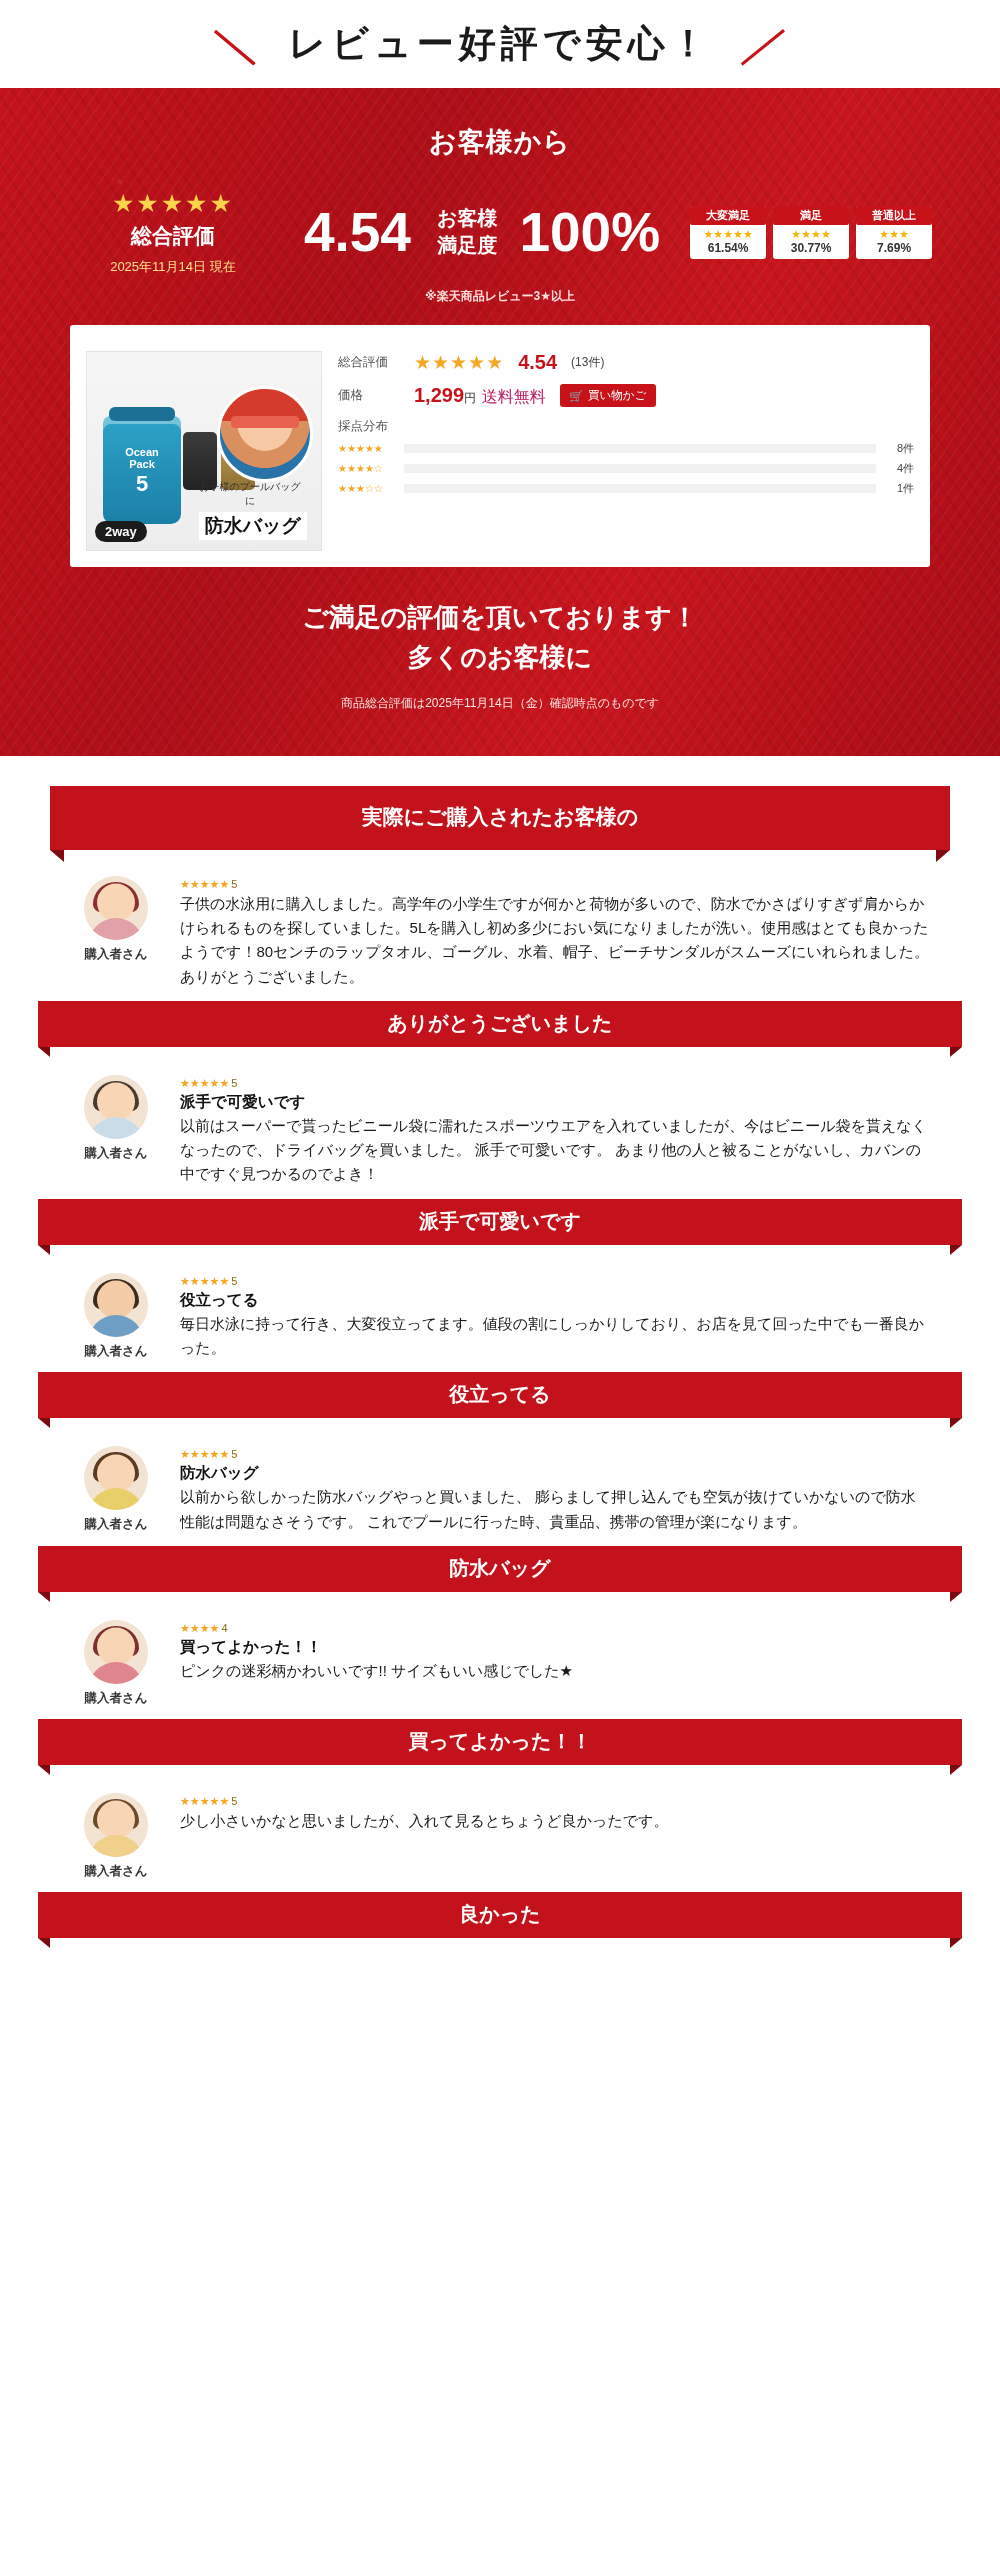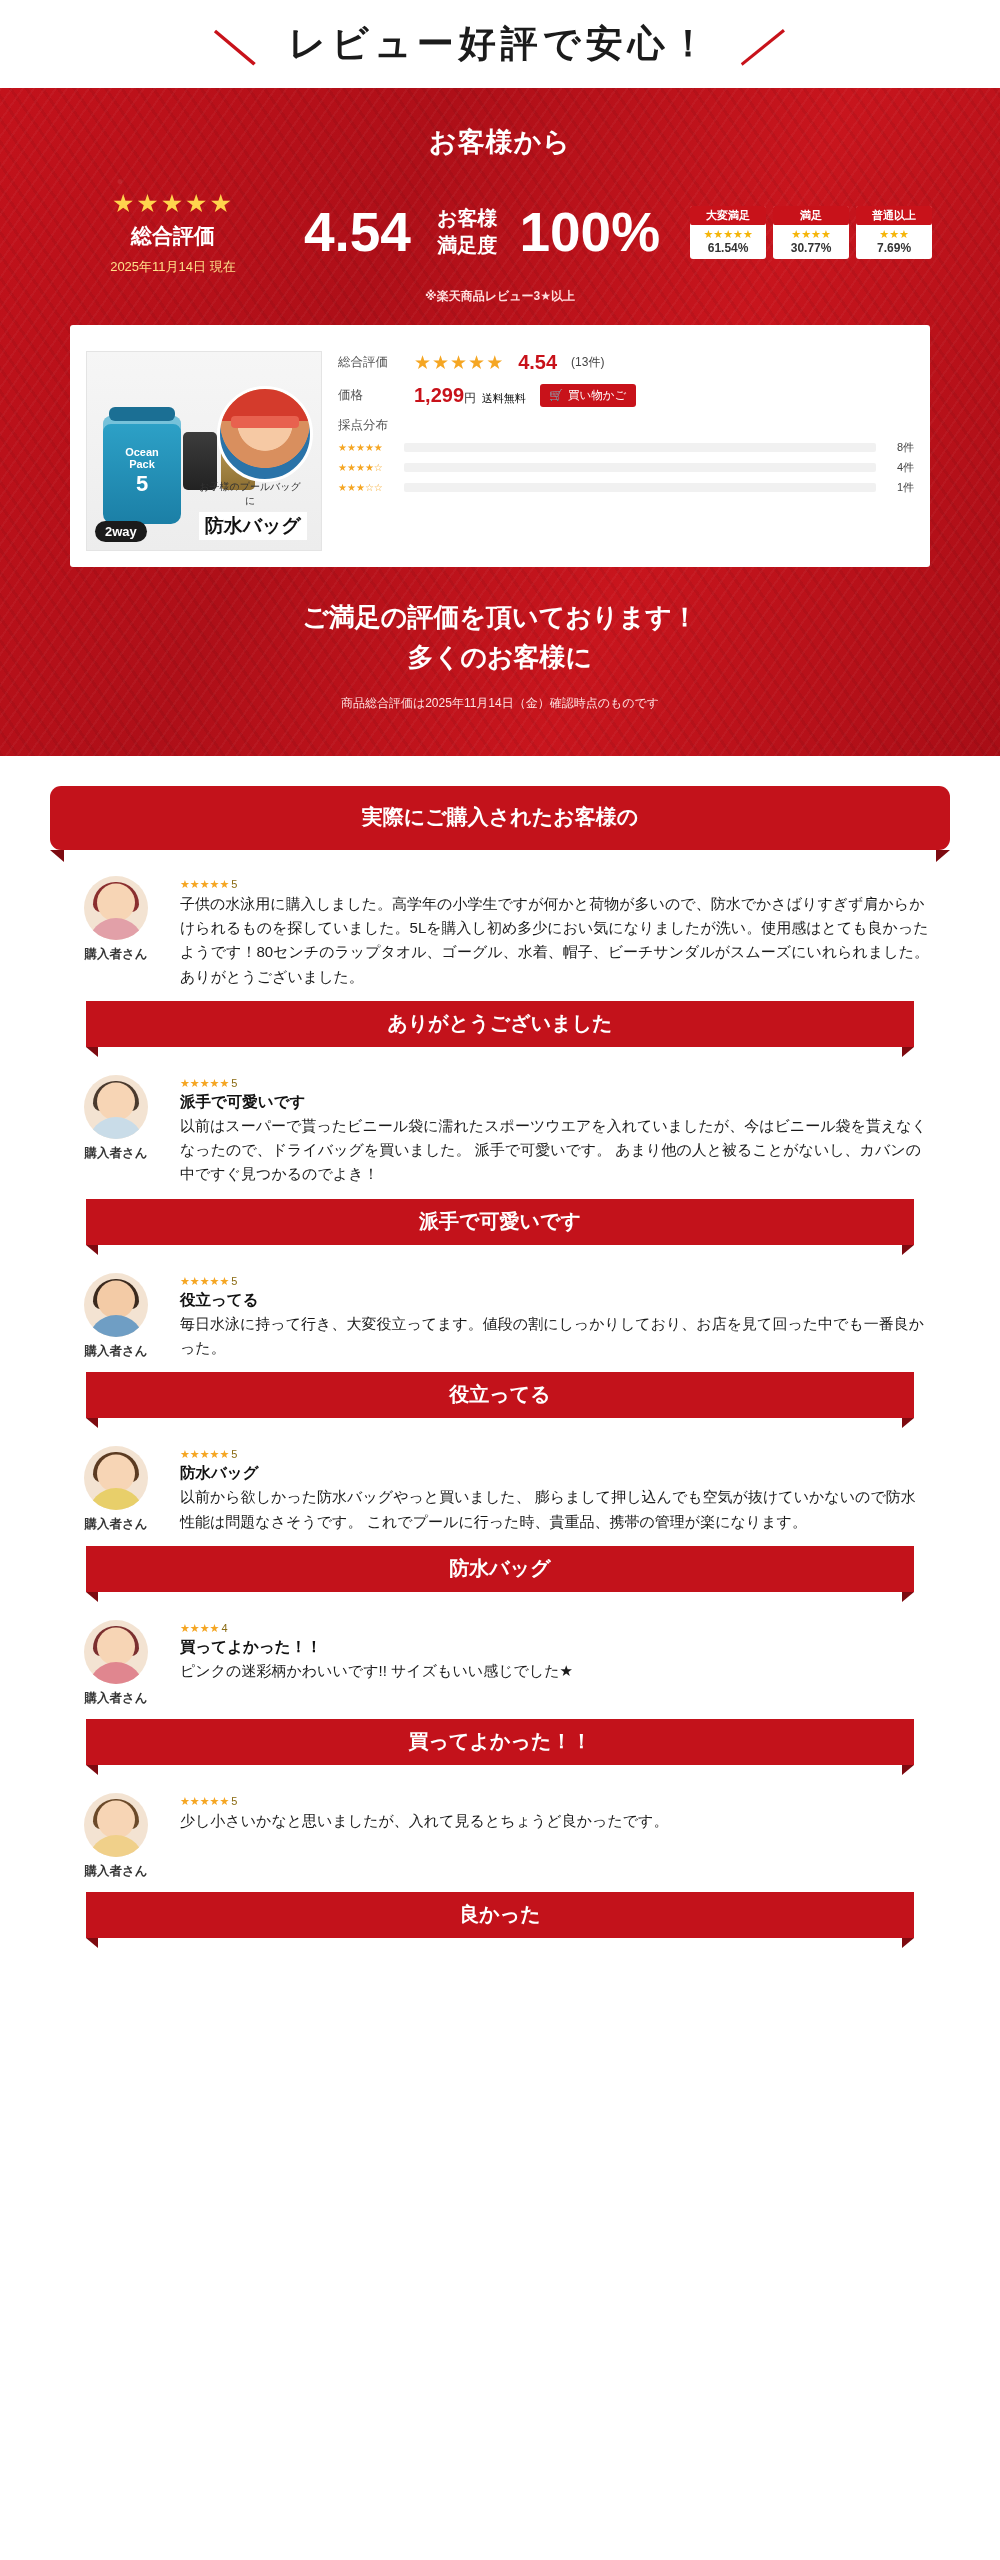--- a/index.html
+++ b/index.html
@@ -201,21 +201,21 @@
   }
 
   .info { flex: 1; font-size: 13px; }
   .info-row { display: flex; align-items: center; gap: 14px; margin-bottom: 10px; }
   .info-row .k { width: 62px; color: #555; font-size: 12.5px; }
   .info-row .stars-sm { color: #f5a623; font-size: 19px; letter-spacing: 1px; }
   .score-sm { font-size: 20px; font-weight: bold; color: #c8121a; }
   .cnt { font-size: 12px; color: #444; }
   .price { color: #c8121a; font-size: 20px; font-weight: bold; }
   .price .yen { font-size: 12px; font-weight: normal; color: #333; }
-  .price .ship { font-size: 11px; color: #000000; font-weight: normal; }
+  .price .ship { font-size: 16px; color: #be185d; font-weight: normal; }
   .cart-btn {
     background: #c8121a; color: #fff; font-size: 11.5px;
     padding: 4px 10px; border-radius: 3px; display: inline-flex; gap: 4px;
     align-items: center; border: none; cursor: pointer;
   }
   .dist-title { font-size: 12.5px; color: #555; margin: 6px 0 6px; }
   .dist-line { display: flex; align-items: center; gap: 8px; margin-bottom: 5px; font-size: 11px; }
   .dist-line .lstars { color: #f5a623; width: 58px; letter-spacing: 0; font-size: 10px; }
   .bar-track { flex: 1; height: 9px; background: #f1f1f1; border-radius: 2px; overflow: hidden; }
   .bar-fill { height: 100%; background: #f6c75e; }
@@ -236,21 +236,20 @@
   }
 
   
   .reviews { padding: 30px 0 40px; background: #fff; }
   .ribbon {
     width: 900px; margin: 0 auto 26px;
     background: #c3121b; color: #fff;
     text-align: center; font-size: 21px; font-weight: bold;
     line-height: 1.6; padding: 14px 0 16px;
     position: relative;
-    border-radius: 11px;
   }
   .ribbon::before, .ribbon::after {
     content: ""; position: absolute; bottom: -12px; width: 0; height: 0;
     border-style: solid;
   }
   .ribbon::before { left: 0; border-width: 12px 0 0 14px; border-color: #7d0a10 transparent transparent transparent; }
   .ribbon::after { right: 0; border-width: 12px 14px 0 0; border-color: #7d0a10 transparent transparent transparent; }
 
   .review { width: 880px; margin: 0 auto 10px; }
   .review-top { display: flex; gap: 18px; padding: 0 10px; }
@@ -267,21 +266,21 @@
   .av-body { position:absolute; left:50%; bottom:-6px; transform:translateX(-50%);
              width:56px;height:28px;border-radius:28px 28px 0 0; }
   .avatar-name { font-size: 12.5px; margin-top: 6px; color: #333; font-weight: bold; }
   .review-main { flex: 1; padding-top: 2px; }
   .r-stars { color: #f5a623; font-size: 11px; letter-spacing: 0; }
   .r-stars .num { color: #8a6a12; font-size: 11px; margin-left: 2px; }
   .r-title { font-size: 15.5px; font-weight: bold; color: #111; margin-top: 2px; }
   .r-body { font-size: 15px; line-height: 1.62; color: #1a1a1a; margin-top: 1px; }
 
   .tag-ribbon {
-    width: 828px; margin: 12px auto 28px;
+    width: 924px; margin: 12px auto 28px;
     background: #c3121b; color: #fff; text-align: center;
     font-size: 20px; font-weight: bold; padding: 9px 0 10px;
     position: relative;
   }
   .tag-ribbon::before, .tag-ribbon::after {
     content: ""; position: absolute; bottom: -10px; width: 0; height: 0; border-style: solid;
   }
   .tag-ribbon::before { left: 0; border-width: 10px 0 0 12px; border-color: #7d0a10 transparent transparent transparent; }
   .tag-ribbon::after { right: 0; border-width: 10px 12px 0 0; border-color: #7d0a10 transparent transparent transparent; }
 </style>

